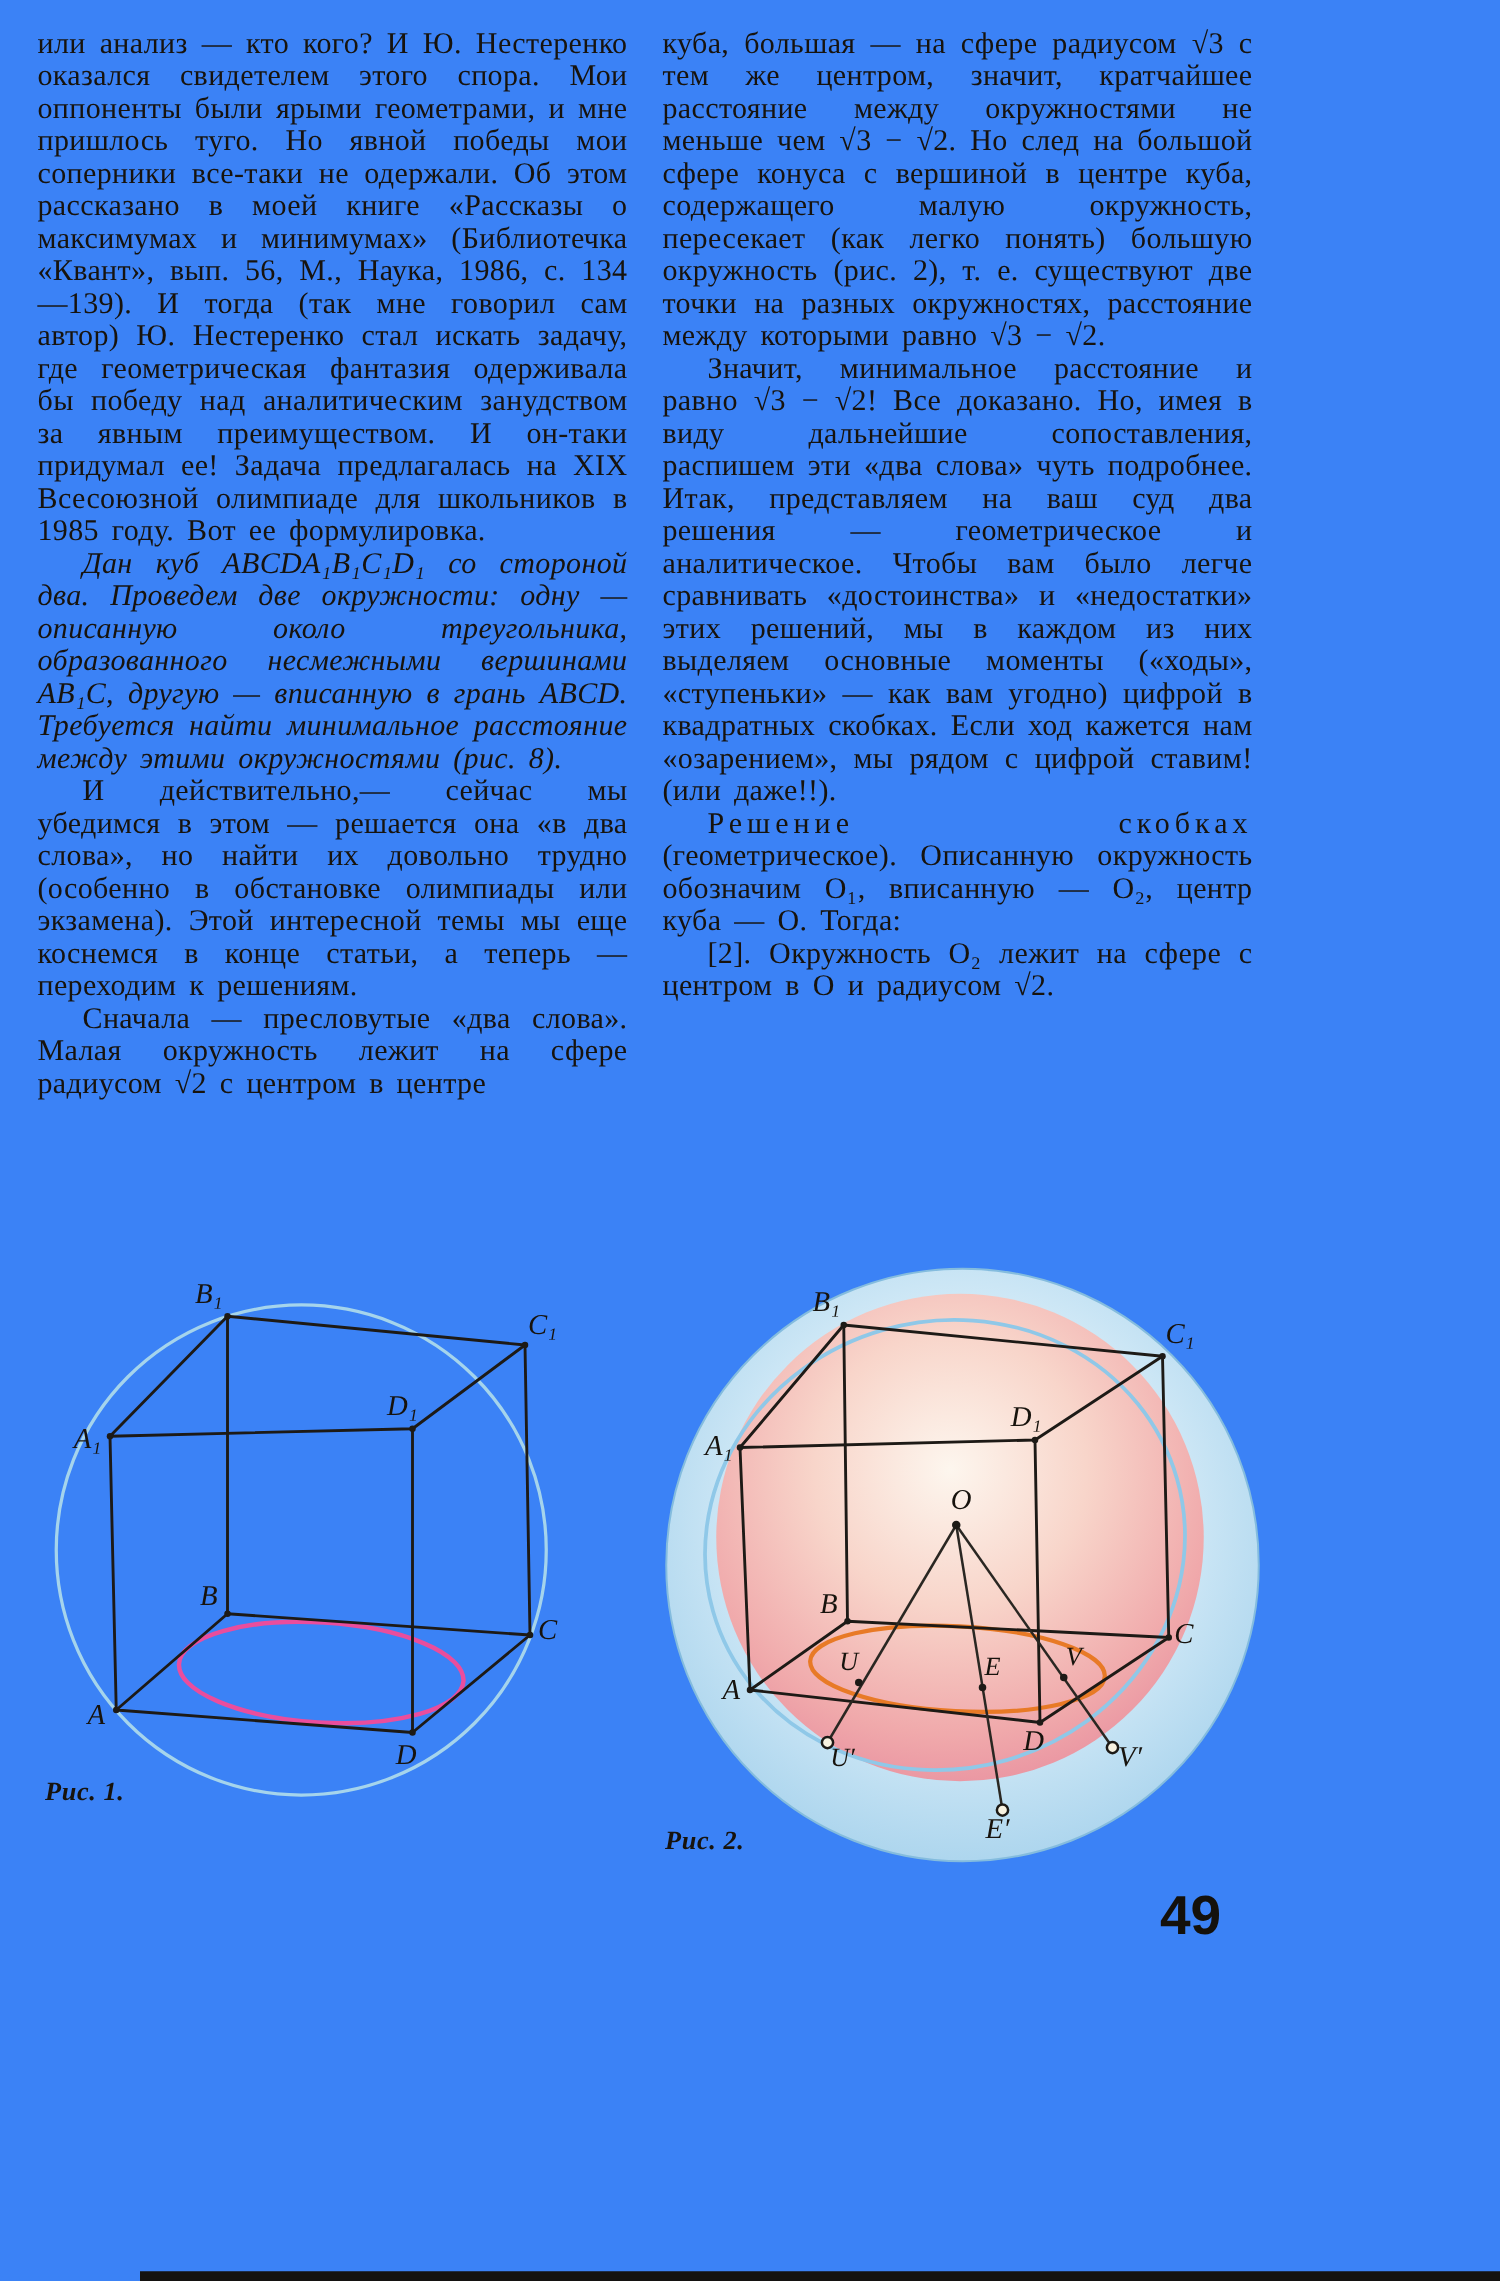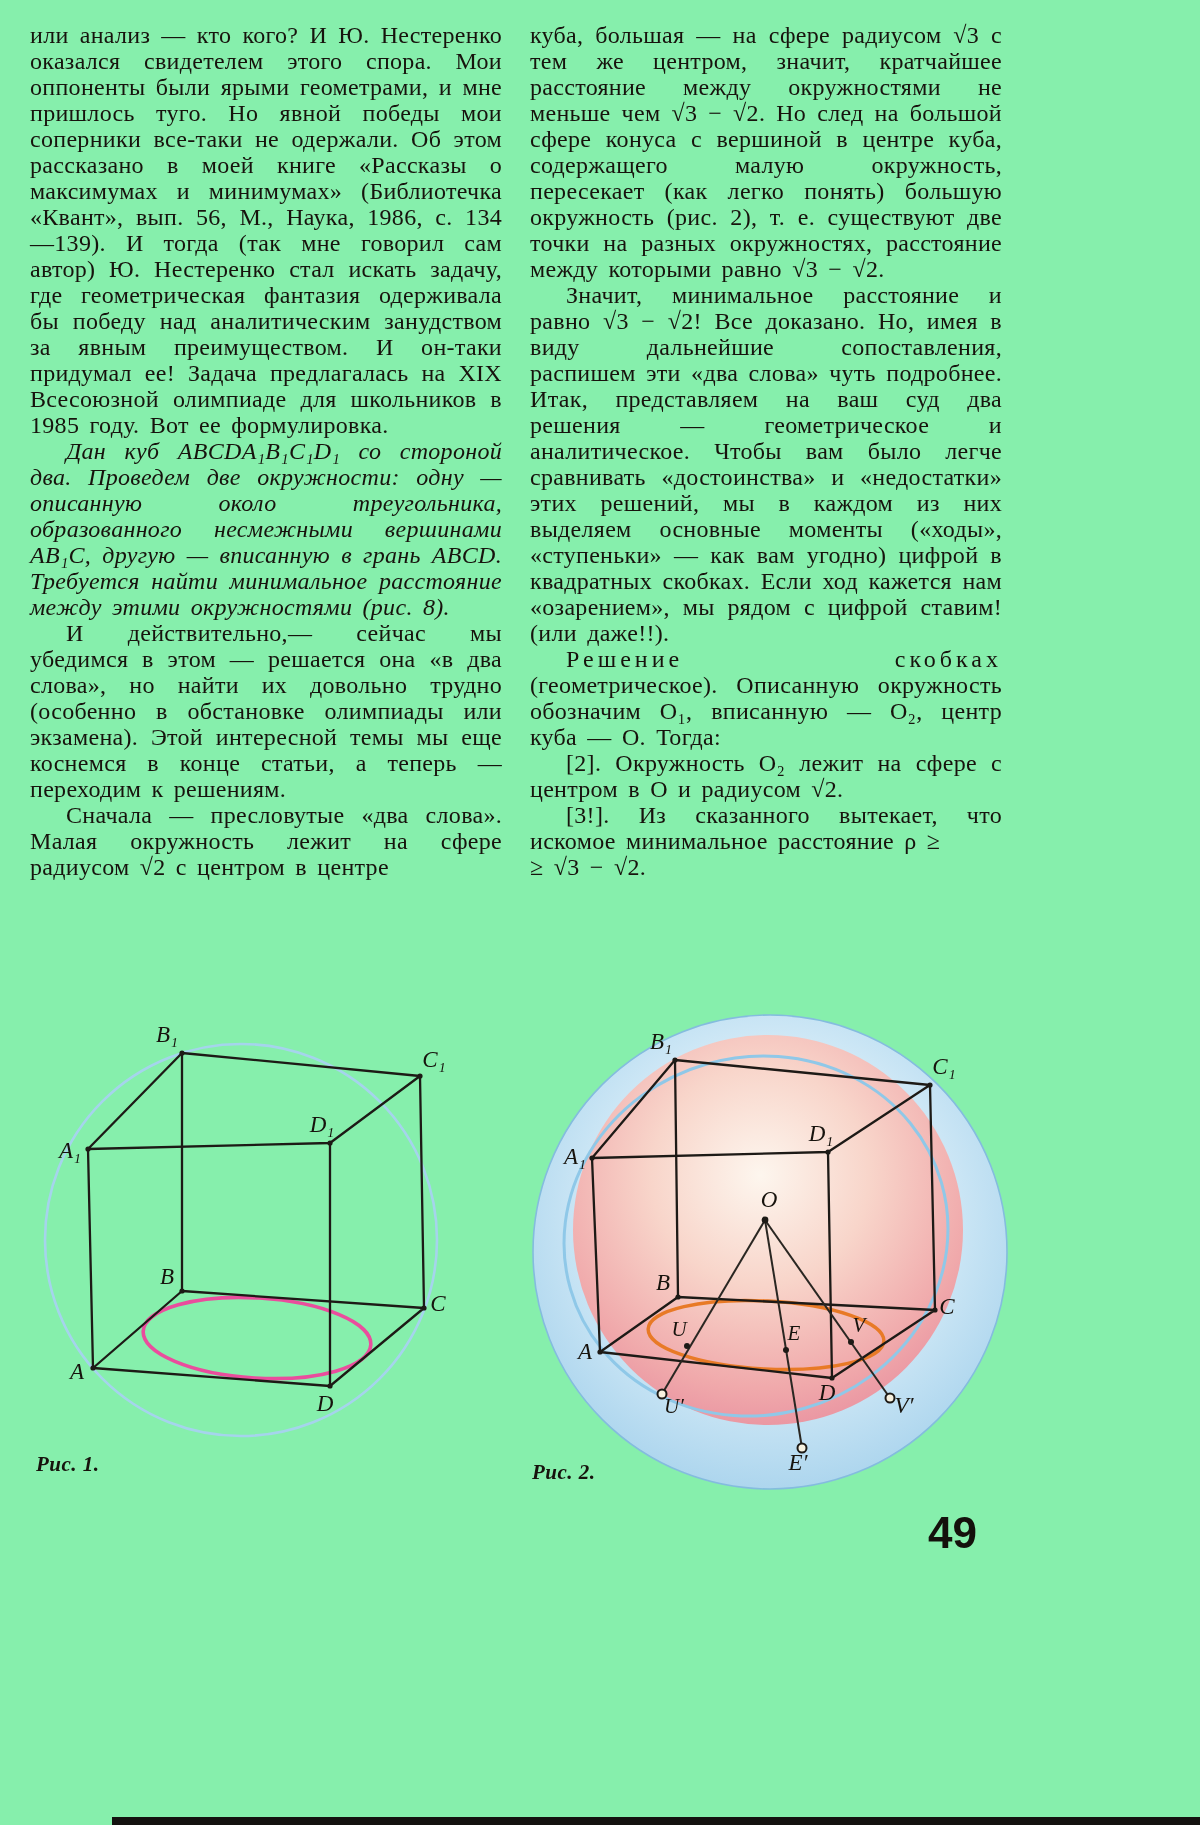--- a/index.html
+++ b/index.html
@@ -1,20 +1,20 @@
 <!DOCTYPE html>
 <html lang="ru"><head>
 <meta charset="utf-8">
 <style>
   * { margin:0; padding:0; box-sizing:border-box; }
   html,body { background:#cfcabc; }
   .page {
     position:relative;
     width:1200px; height:1825px;
-    background:#86efac;
+    background:#3b82f6;
     font-family:"Liberation Serif","DejaVu Serif",serif;
     color:#17130d;
     overflow:hidden;
   }
   .col {
     position:absolute; top:22px; width:472px;
     font-size:24px; line-height:26px;
     text-align:justify;
     word-spacing:4px; letter-spacing:0.3px;
     hyphens:auto;
@@ -27,21 +27,21 @@
   .spaced { letter-spacing:4px; }
 
   .figure { position:absolute; }
   .fig1 { left:28px;  top:1012px; width:470px; height:460px; }
   .fig2 { left:526px; top:1006px; width:500px; height:500px; }
   .fig-caption {
     position:absolute;
     font-style:italic; font-weight:bold;
     font-size:21px; letter-spacing:0.5px;
   }
-  .fig1 .fig-caption { left:8px; top:440px;text-align:right; }
+  .fig1 .fig-caption { left:8px; top:409px;text-align:right; }
   .fig2 .fig-caption { left:6px;  top:434px;margin-top:20px; }
 
   .fig-label {
     font-family:"Liberation Serif","DejaVu Serif",serif;
     font-style:italic; font-size:23px; fill:#17130d;
   }
   .fig-label-small { font-size:21px; }
   .cube-edge { stroke:#1d1a16; stroke-width:2.3; fill:none; stroke-linejoin:round; }
   .cone-line { stroke:#2a2722; stroke-width:2; fill:none; }
   .vdot { fill:#1d1a16; }
@@ -67,21 +67,20 @@
       <p class="para ind italic">Дан куб ABCDA₁B₁C₁D₁ со стороной два. Проведем две окружности: одну — описанную около треугольника, образованного несмежными вершинами AB₁C, другую — вписанную в грань ABCD. Требуется найти минимальное расстояние между этими окружностями (рис. 8).</p>
       <p class="para ind">И действительно,— сейчас мы убедимся в этом — решается она «в два слова», но найти их довольно трудно (особенно в обстановке олимпиады или экзамена). Этой интересной темы мы еще коснемся в конце статьи, а теперь — переходим к решениям.</p>
       <p class="para ind">Сначала — пресловутые «два слова». Малая окружность лежит на сфере радиусом √2 с центром в центре</p>
     </div>
 
     <div class="col col-right">
       <p class="para">куба, большая — на сфере радиусом √3 с тем же центром, значит, кратчайшее расстояние между окружностями не меньше чем √3 − √2. Но след на большой сфере конуса с вершиной в центре куба, содержащего малую окружность, пересекает (как легко понять) большую окружность (рис. 2), т. е. существуют две точки на разных окружностях, расстояние между которыми равно √3 − √2.</p>
       <p class="para ind">Значит, минимальное расстояние и равно √3 − √2! Все доказано. Но, имея в виду дальнейшие сопоставления, распишем эти «два слова» чуть подробнее. Итак, представляем на ваш суд два решения — геометрическое и аналитическое. Чтобы вам было легче сравнивать «достоинства» и «недостатки» этих решений, мы в каждом из них выделяем основные моменты («ходы», «ступеньки» — как вам угодно) цифрой в квадратных скобках. Если ход кажется нам «озарением», мы рядом с цифрой ставим! (или даже!!).</p>
       <p class="para ind"><span class="spaced">Решение скобках</span><span> (геометрическое). Описанную окружность обозначим O₁, вписанную — O₂, центр куба — O. Тогда:</span></p>
       <p class="para ind">[2]. Окружность O₂ лежит на сфере с центром в O и радиусом √2.</p>
-      <p class="para ind"><span>[3!]. Из сказанного вытекает, что искомое минимальное расстояние ρ ≥</span><br><span>≥ √3 − √2.</span></p>
     </div>
   </main>
 
   <figure class="figure fig1">
     <svg width="470" height="428" viewBox="0 0 470 428">
       <circle cx="213" cy="228" r="196" fill="none" stroke="#a5d4ec" stroke-width="2.6"></circle>
       <ellipse cx="229" cy="326" rx="114" ry="40" fill="none" stroke="#ea4d9d" stroke-width="3.6" transform="rotate(3.5 229 326)"></ellipse>
       <g class="cube-edge">
         <path d="M60,137 L154,41 L392,64 L302,131 Z"></path>
         <path d="M65,356 L154,279 L396,296 L302,374 Z"></path>

